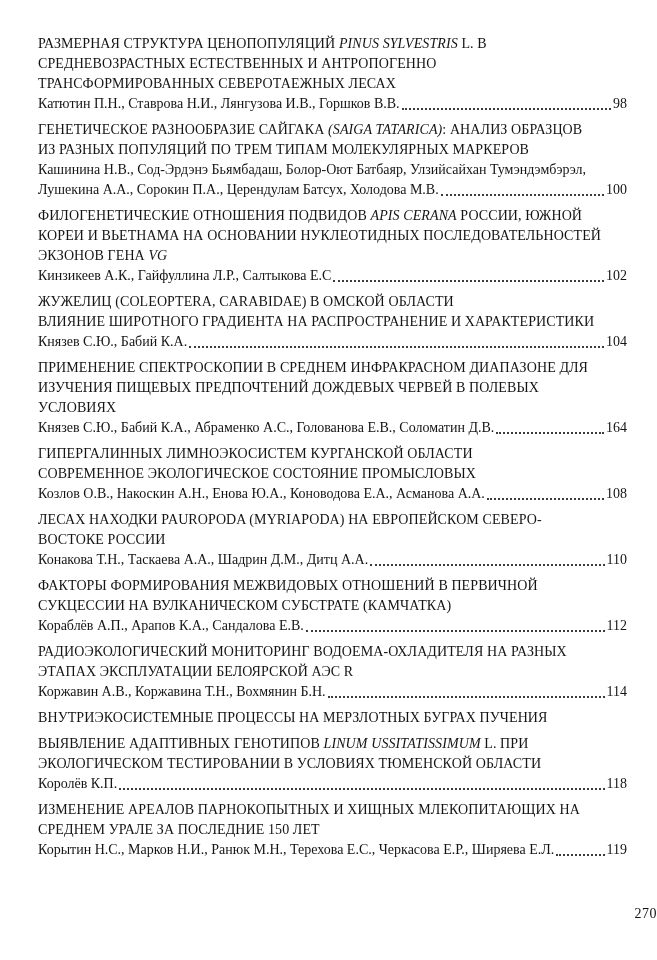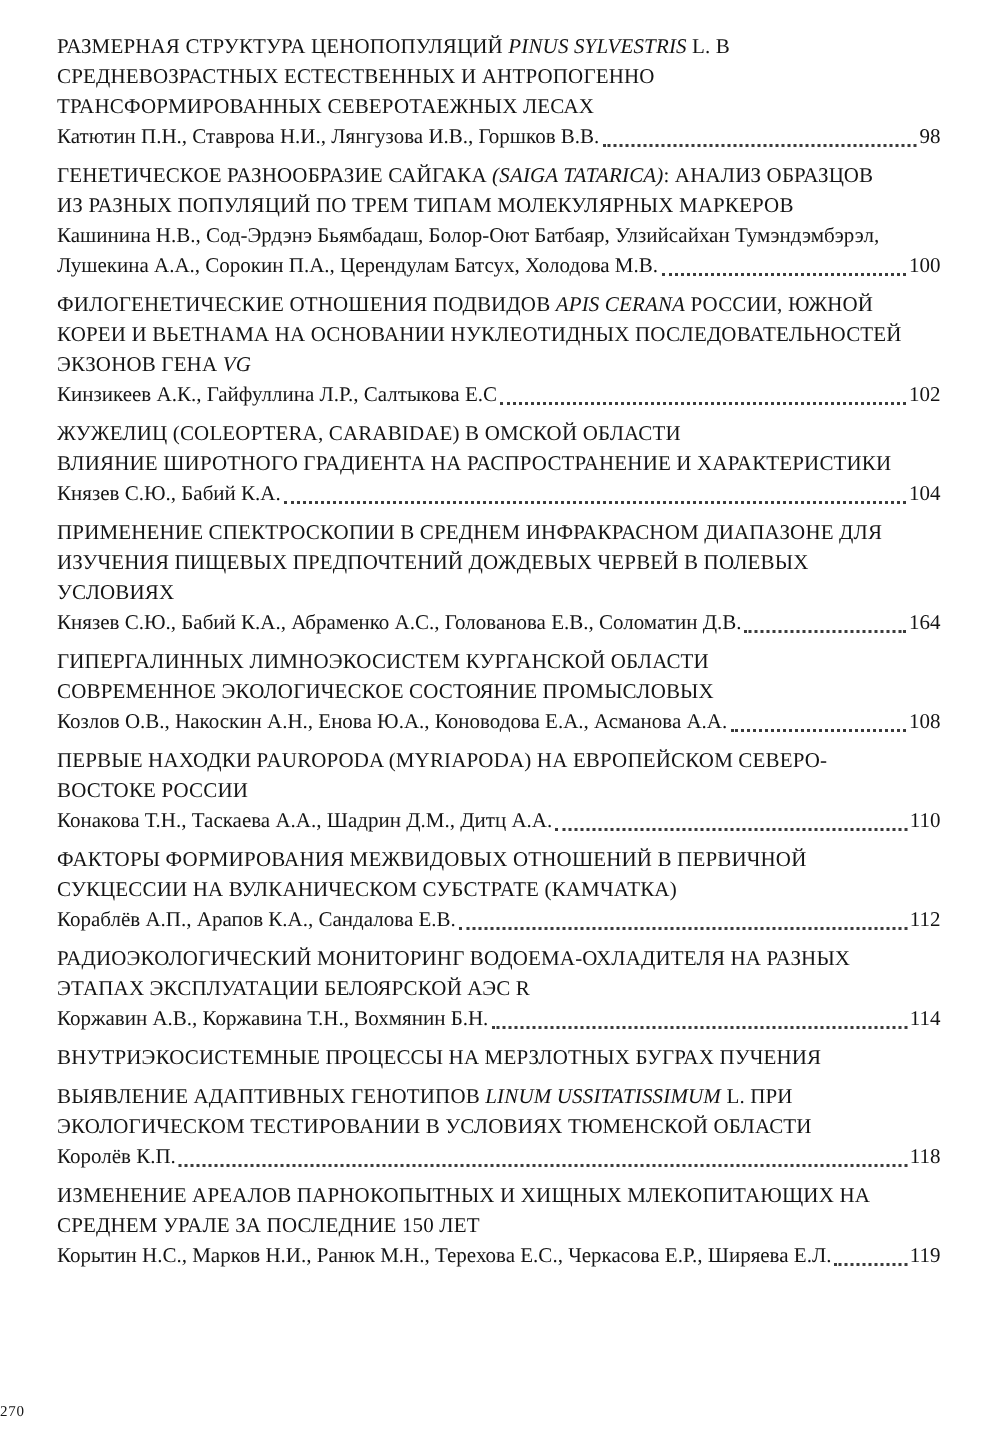--- a/index.html
+++ b/index.html
@@ -11,21 +11,21 @@
     height: 960px;
     background: #ffffff;
     color: #141414;
     font-family: "Liberation Serif", "DejaVu Serif", serif;
     position: relative;
     overflow: hidden;
   }
   .page {
     position: absolute;
     inset: 0;
-    padding: 22px 30px 0 38px;
+    padding: 34px 30px 0 38px;
     box-sizing: border-box;
   }
   .entry {
     margin-bottom: 6px;
   }
   .title-line {
     font-size: 14px;
     line-height: 20px;
     white-space: nowrap;
     letter-spacing: 0.1px;
@@ -50,25 +50,25 @@
     flex: 1 1 auto;
     min-width: 8px;
     border-bottom: 2px dotted #3c3c3c;
     margin: 0 2px 4px 2px;
   }
   .pagenum {
     white-space: nowrap;
   }
   .footer {
     position: absolute;
-    bottom: 13px;
+    bottom: 38px;
     left: 0;
     width: 100%;
-    text-align: left;
-    font-size: 10px;
+    text-align: right;
+    font-size: 14px;
     letter-spacing: 0.5px;
   }
 </style>
 </head>
 <body>
 
 <div class="page">
   <div>
       <div class="entry">
         <div class="title-line"><span class="run">РАЗМЕРНАЯ СТРУКТУРА ЦЕНОПОПУЛЯЦИЙ </span><span class="run italic">PINUS SYLVESTRIS</span><span class="run"> L. В</span></div>
@@ -122,21 +122,21 @@
       <div class="entry">
         <div class="title-line"><span class="run">ГИПЕРГАЛИННЫХ ЛИМНОЭКОСИСТЕМ КУРГАНСКОЙ ОБЛАСТИ</span></div>
         <div class="title-line"><span class="run">СОВРЕМЕННОЕ ЭКОЛОГИЧЕСКОЕ СОСТОЯНИЕ ПРОМЫСЛОВЫХ</span></div>
         <div class="author-row">
           <span class="authors">Козлов О.В., Накоскин А.Н., Енова Ю.А., Коноводова Е.А., Асманова А.А. </span>
           <span class="leader"></span>
           <span class="pagenum">108</span>
         </div>
       </div>
       <div class="entry">
-        <div class="title-line"><span class="run">ПЕРВЫЕ НАХОДКИ PAUROPODA (MYRIAPODA) НА ЕВРОПЕЙСКОМ СЕВЕРО-</span></div>
+        <div class="title-line"><span class="run">ЛЕСАХ НАХОДКИ PAUROPODA (MYRIAPODA) НА ЕВРОПЕЙСКОМ СЕВЕРО-</span></div>
         <div class="title-line"><span class="run">ВОСТОКЕ РОССИИ</span></div>
         <div class="author-row">
           <span class="authors">Конакова Т.Н., Таскаева А.А., Шадрин Д.М., Дитц А.А. </span>
           <span class="leader"></span>
           <span class="pagenum">110</span>
         </div>
       </div>
       <div class="entry">
         <div class="title-line"><span class="run">ФАКТОРЫ ФОРМИРОВАНИЯ МЕЖВИДОВЫХ ОТНОШЕНИЙ В ПЕРВИЧНОЙ</span></div>
         <div class="title-line"><span class="run">СУКЦЕССИИ НА ВУЛКАНИЧЕСКОМ СУБСТРАТЕ (КАМЧАТКА)</span></div>

